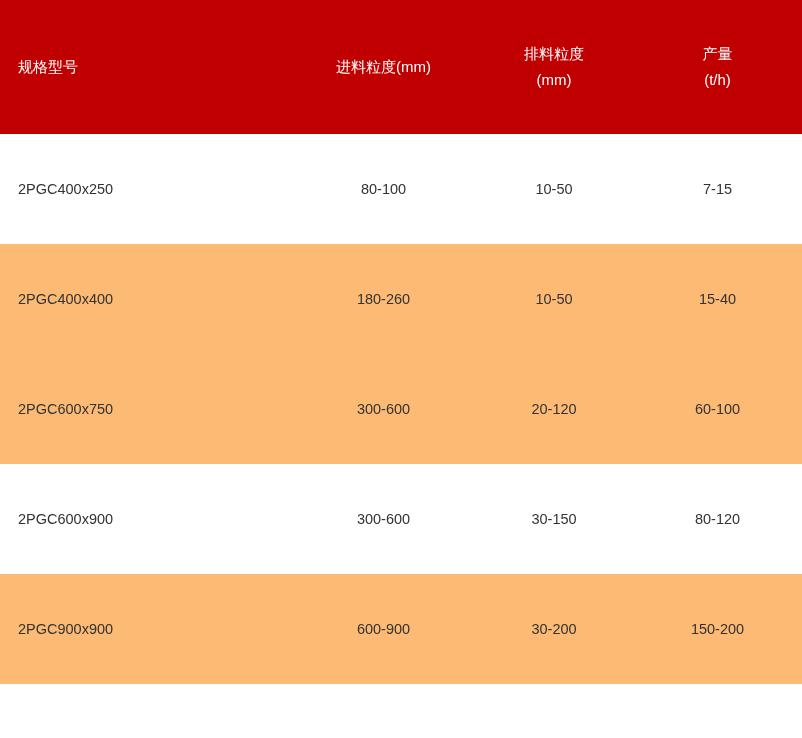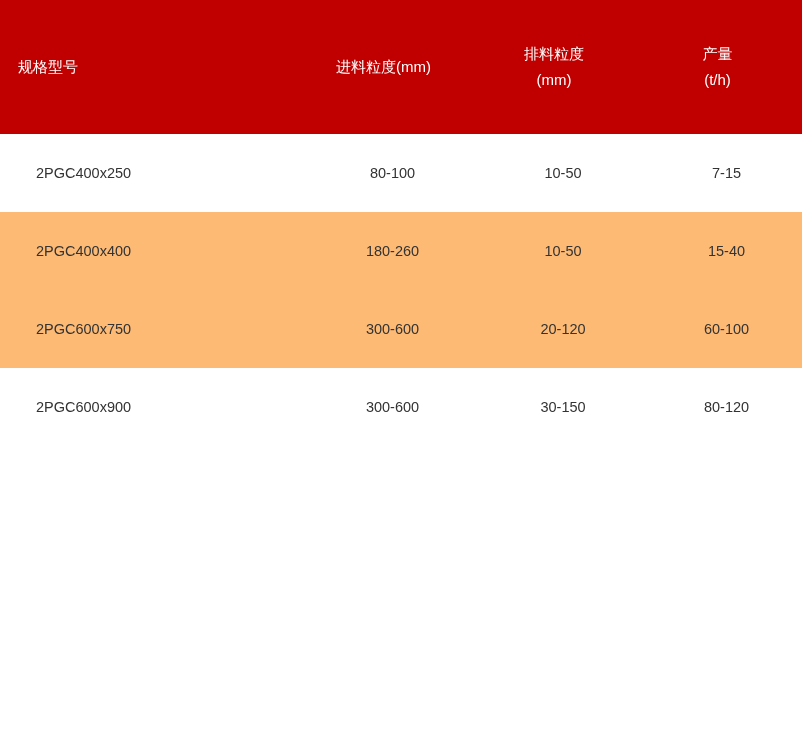--- a/index.html
+++ b/index.html
@@ -43,27 +43,26 @@
     font-size: 14.5px;
     height: 78px;
     vertical-align: middle;
     padding: 0 18px;
     text-align: left;
     color: #333333;
     line-height: 20px;
   }
   tbody td.center {
     text-align: center;
-    padding: 0 8px;
+    padding: 16px 8px;
   }
   tbody tr.odd td { background: #ffffff; }
   tbody tr.even td { background: #fdba74; }
   .cell-inner {
     display: block;
-    margin-left: 18px;
   }
   .hdr-line {
     display: block;
   }
 </style>
 </head>
 <body>
 
 <table class="spec-table">
   <colgroup>
@@ -140,14 +139,28 @@
       <td class="center">
           <span class="cell-inner">300-600</span>
         </td>
       <td class="center">
           <span class="cell-inner">30-150</span>
         </td>
       <td class="center">
           <span class="cell-inner">80-120</span>
         </td>
     </tr>
+    <tr class="even">
+      <td>
+          <span class="cell-inner">2PGC900x900</span>
+        </td>
+      <td class="center">
+          <span class="cell-inner">600-900</span>
+        </td>
+      <td class="center">
+          <span class="cell-inner">30-200</span>
+        </td>
+      <td class="center">
+          <span class="cell-inner">150-200</span>
+        </td>
+    </tr>
   </tbody>
 </table>
 
 </body></html>

